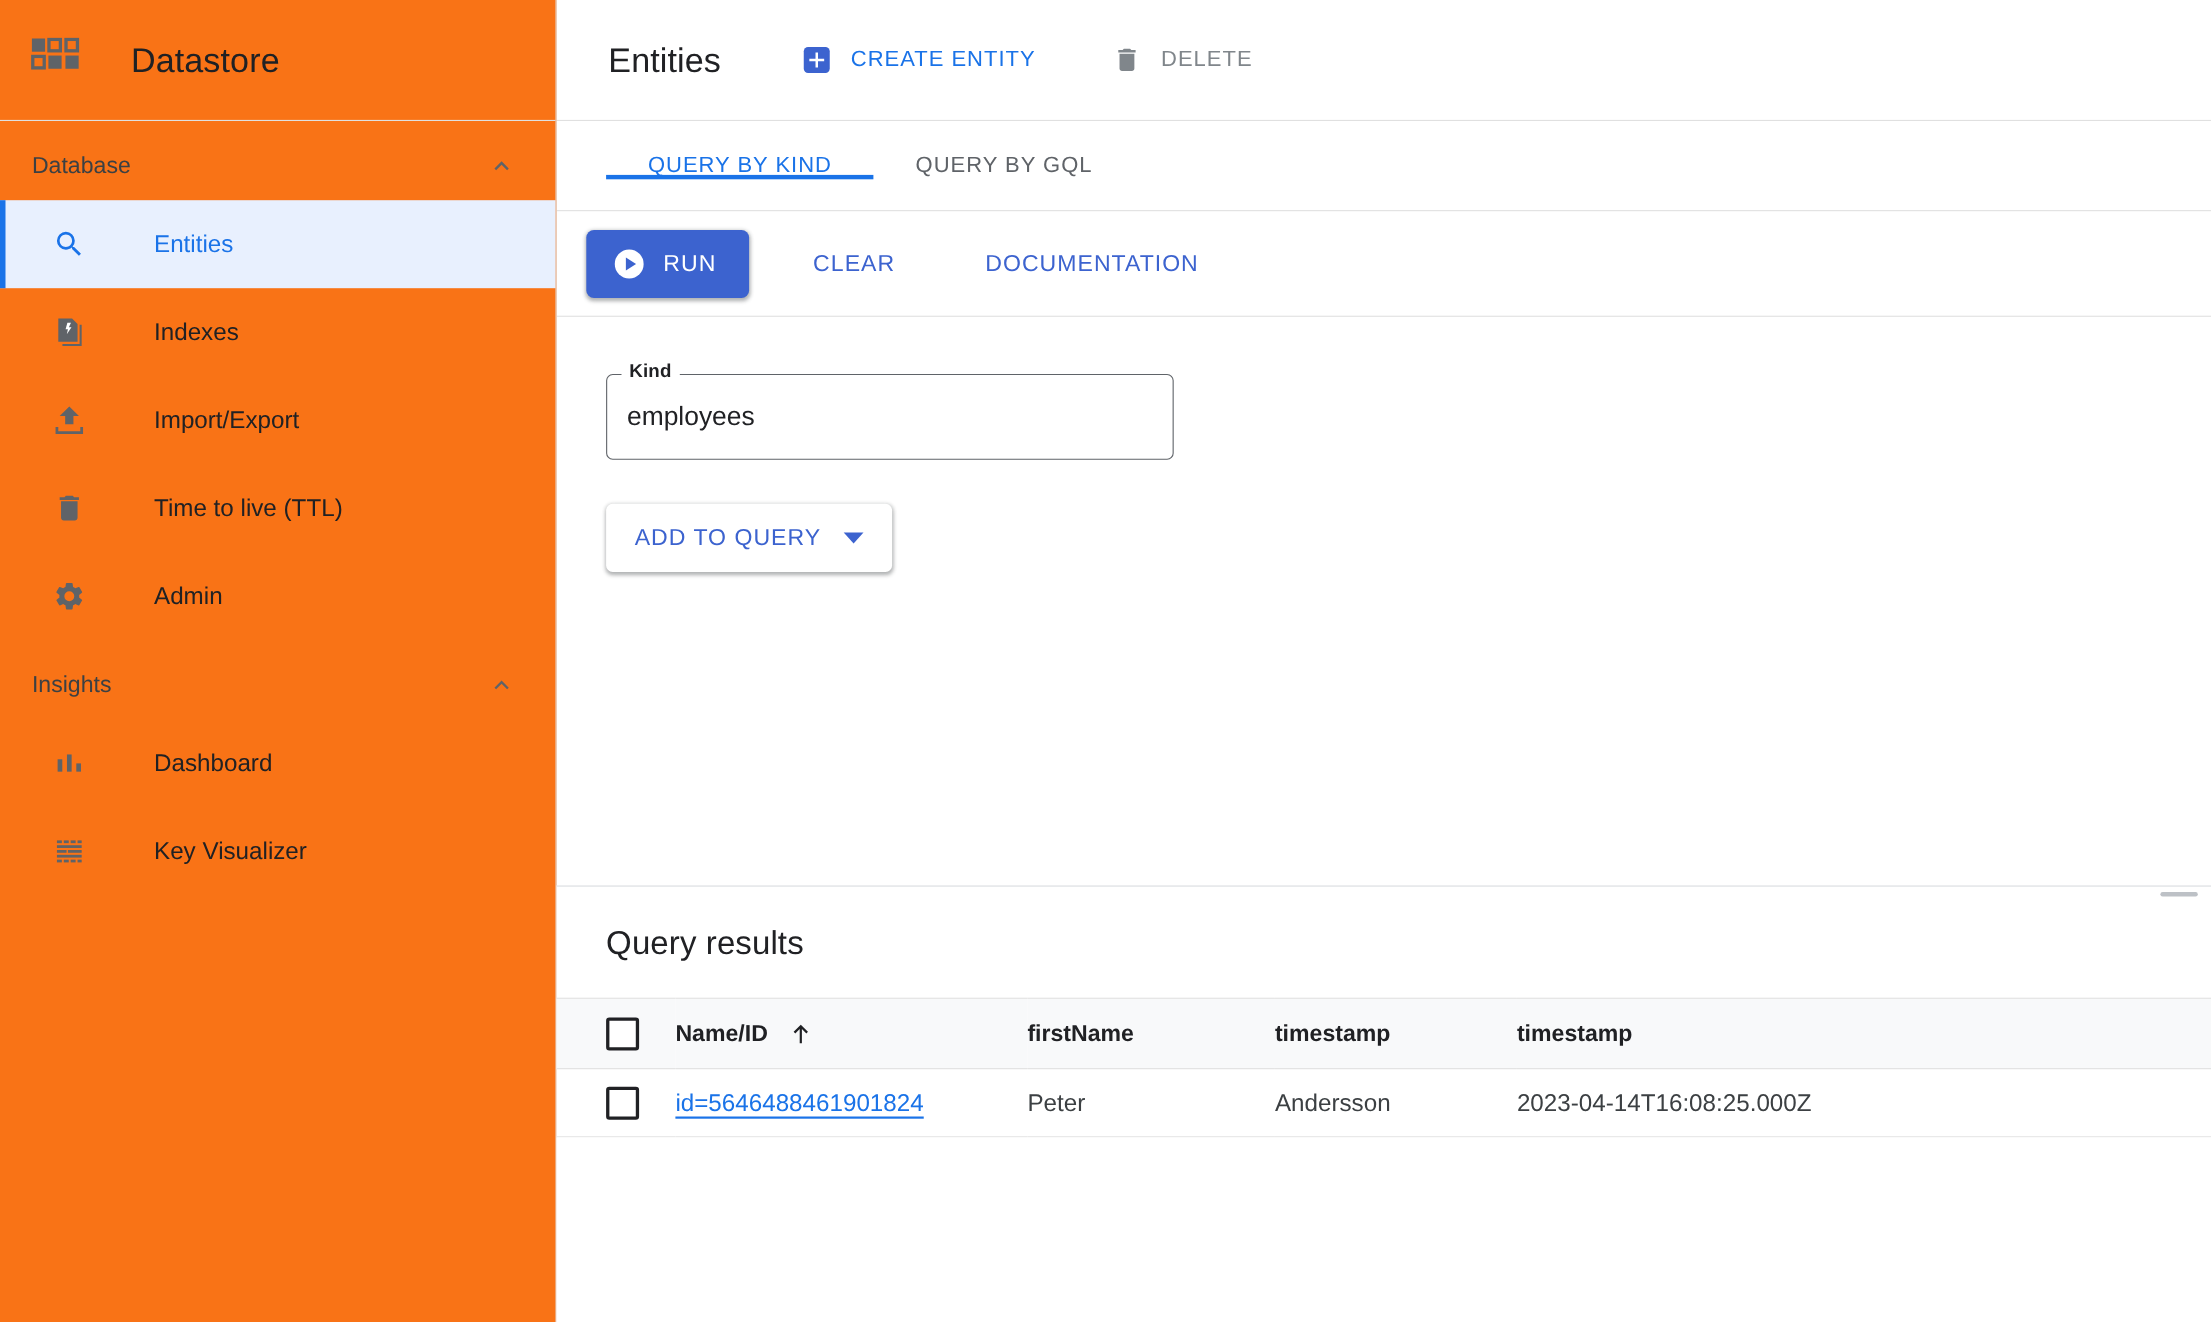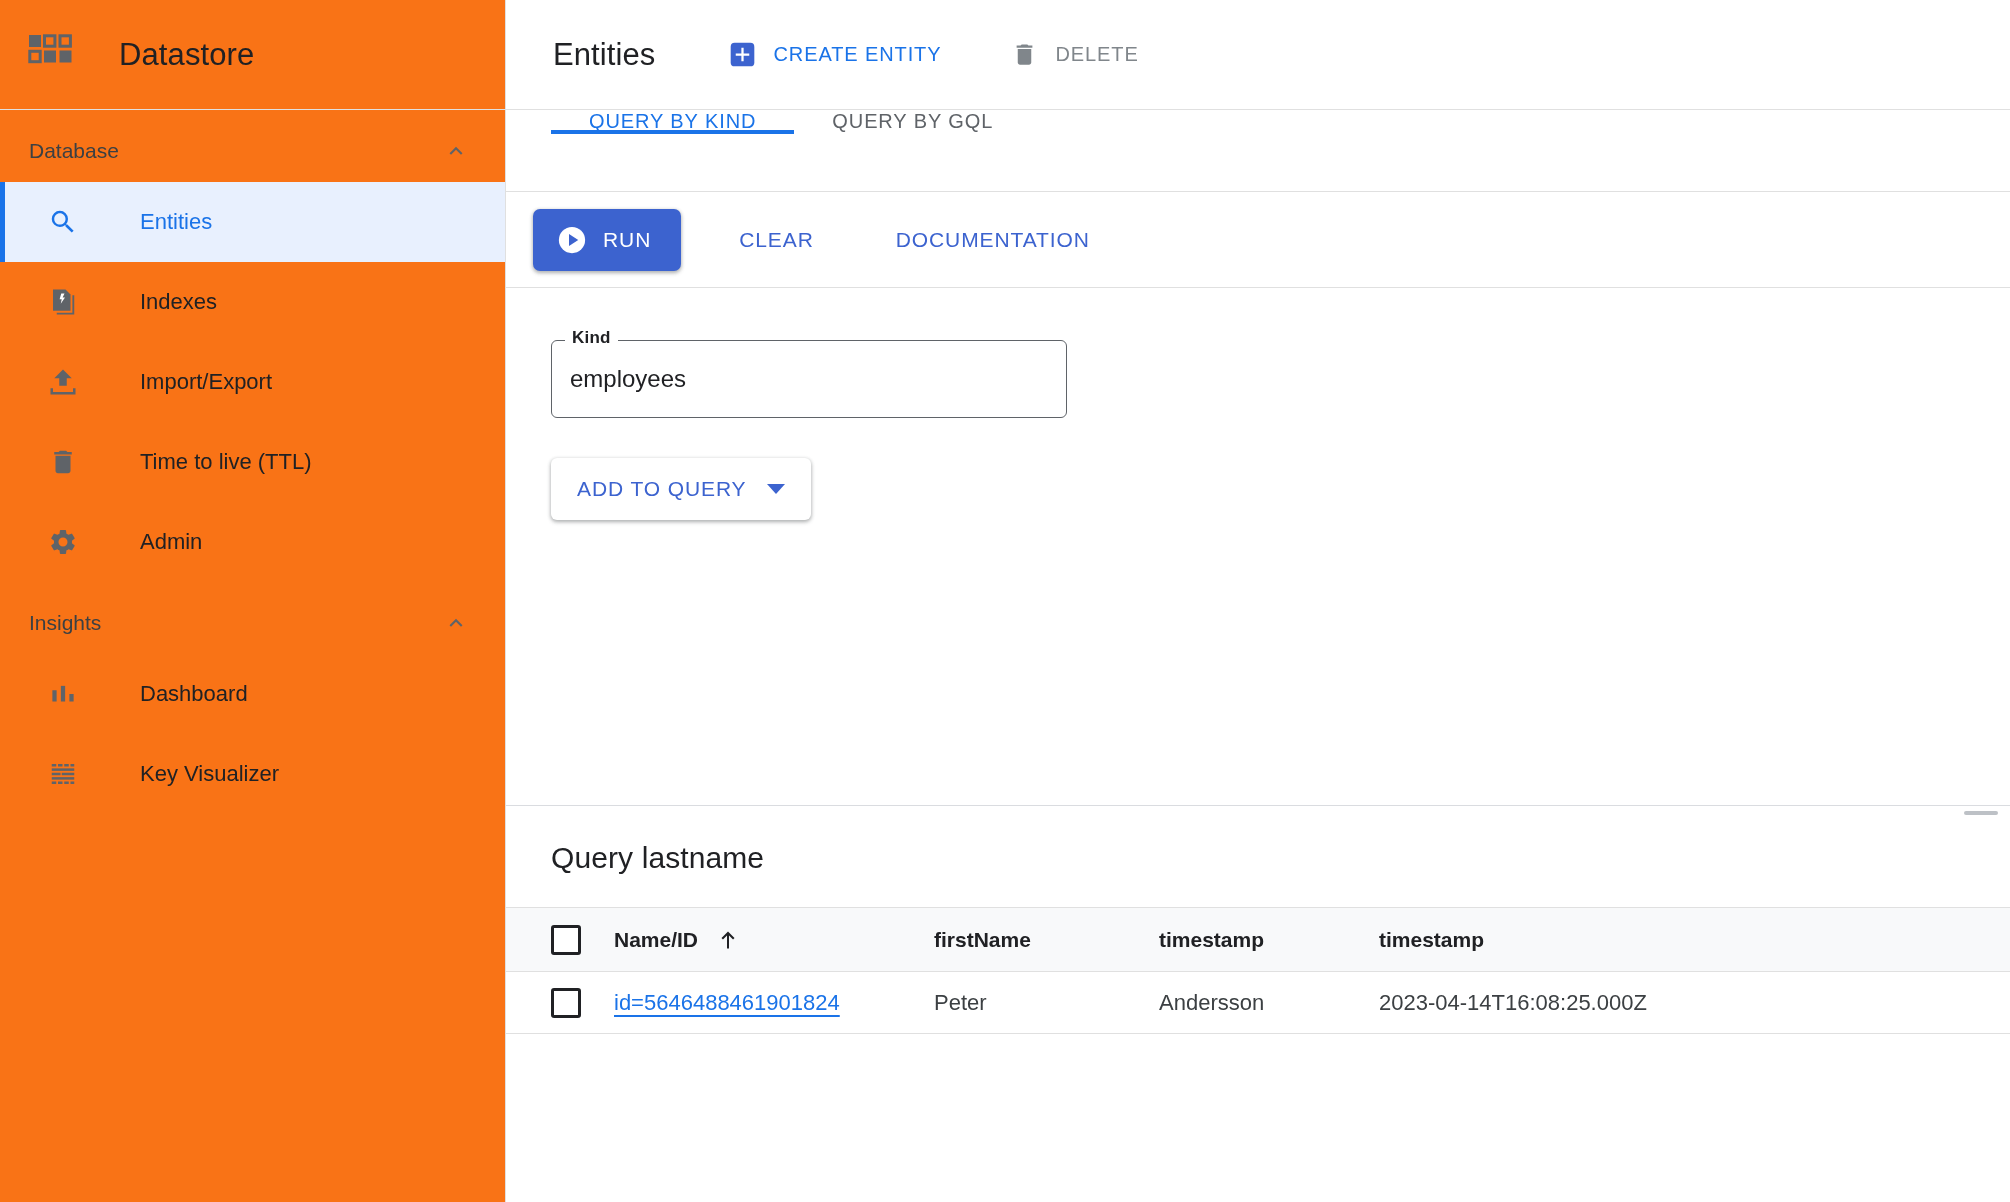--- a/index.html
+++ b/index.html
@@ -101,21 +101,21 @@
     font-family: inherit;
   }
   .tb-btn.disabled { color: #80868b; cursor: default; }
   .tb-btn .tb-ico { margin-right: 17px; display: flex; align-items: center; }
   .tb-btn:nth-child(2) { margin-left: 42px; }
 
   
   .tabs {
     height: 82px;
     display: flex;
-    align-items: flex-start;
+    align-items: center;
     border-bottom: 1px solid #e0e0e0;
     padding-left: 45px;
     flex-shrink: 0;
   }
   .tab {
     display: flex; align-items: center;
     padding: 0 38px;
     font-size: 20px;
     font-weight: 500;
     letter-spacing: .9px;
@@ -480,21 +480,21 @@
         <span class="field-legend">Kind</span>
       </div>
       <button class="add-query-btn">
         <span>ADD TO QUERY</span>
         <span class="caret"></span>
       </button>
     </div>
 
     <div class="results">
       <div class="drag-handle"></div>
-      <div class="results-title">Query lastname</div>
+      <div class="results-title">Query results</div>
 
       <table class="results-table">
         <thead>
           <tr>
             <th class="col-check">
               <span class="chk"></span>
             </th>
             <th class="col-name">
               <span class="hdr-inner">
                 <span>Name/ID</span>

